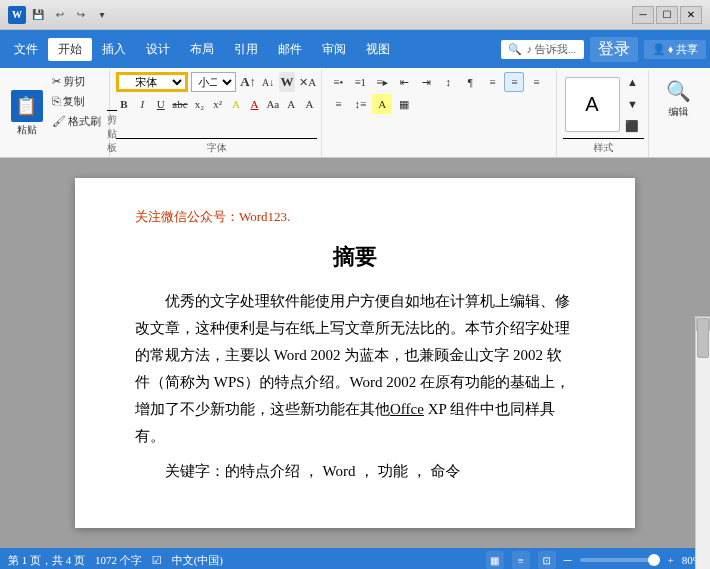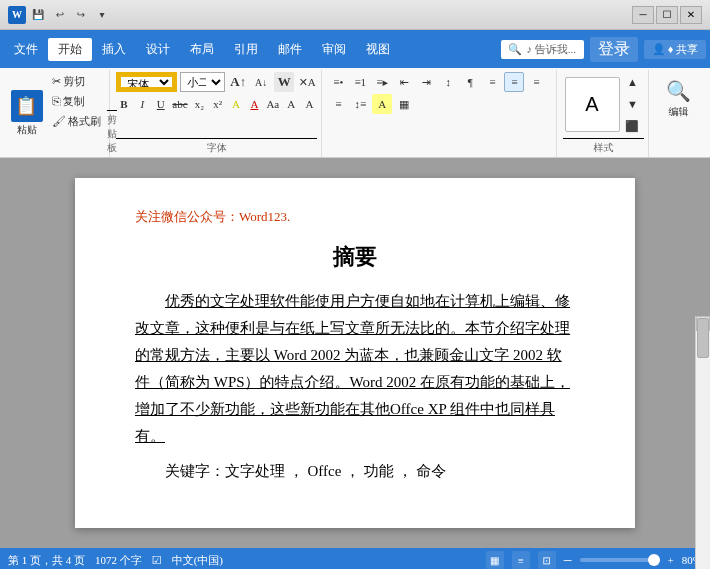--- a/index.html
+++ b/index.html
@@ -81,21 +81,21 @@
     .clipboard-group { flex-direction: row; align-items: stretch; gap: 2px; min-width: 80px; }
     .paste-btn { display: flex; flex-direction: column; align-items: center; justify-content: center; width: 42px; cursor: pointer; padding: 2px; border: 1px solid transparent; border-radius: 2px; }
     .paste-icon { width: 32px; height: 32px; background: #1565c0; display: flex; align-items: center; justify-content: center; color: white; font-size: 18px; border-radius: 2px; }
     .paste-label { font-size: 10px; color: #333; margin-top: 1px; }
     .clipboard-sub { display: flex; flex-direction: column; gap: 1px; }
     .small-btn { display: flex; align-items: center; gap: 2px; padding: 1px 3px; cursor: pointer; border: 1px solid transparent; border-radius: 2px; font-size: 11px; color: #333; white-space: nowrap; }
 
     
     .font-group { min-width: 200px; }
     .font-row { display: flex; align-items: center; gap: 3px; width: 100%; margin-bottom: 2px; }
-    .font-select { height: 20px; font-size: 11px; border: 5px solid #eab308; background: white; padding: 0 2px; flex: 1; }
+    .font-select { height: 20px; font-size: 11px; border: 3px solid #eab308; background: white; padding: 0 12px; flex: 1; }
     .font-size-select { width: 45px; height: 20px; font-size: 11px; border: 1px solid #aaa; background: white; padding: 0 2px; }
     .icon-btn { width: 20px; height: 20px; display: flex; align-items: center; justify-content: center; cursor: pointer; border: 1px solid transparent; border-radius: 2px; font-size: 11px; color: #333; }
     .bold { font-weight: bold; }
     .italic { font-style: italic; }
     .underline { text-decoration: underline; }
 
     
     .styles-group { min-width: 80px; }
     .style-box { width: 60px; height: 60px; border: 1px solid #bbb; background: white; display: flex; align-items: center; justify-content: center; font-size: 24px; cursor: pointer; border-radius: 2px; }
 
@@ -166,21 +166,20 @@
       font-weight: bold;
       color: #000;
       margin-bottom: 16px;
       font-family: 'SimHei', '黑体', sans-serif;
     }
     .doc-body {
       font-size: 15px;
       line-height: 1.8;
       color: #000;
       text-indent: 2em;
-      text-decoration: underline;
     }
     .doc-keywords {
       font-size: 15px;
       line-height: 1.8;
       color: #000;
       margin-top: 8px;
       text-indent: 2em;
     }
     .underline-text { text-decoration: underline; }
 
@@ -337,21 +336,21 @@
 
 <div class="main-area">
   <div class="doc-wrapper">
     <div class="doc-area">
       <div class="page">
         <div class="header-text">关注微信公众号：Word123.</div>
         <div class="doc-title">摘要</div>
         <div class="doc-body">
           <span>优秀的文字处理软件能使用户方便自如地在计算机上编辑、修改文章，这种便利是与在纸上写文章所无法比的。本节介绍字处理的常规方法，主要以 Word 2002 为蓝本，也兼顾金山文字 2002 软件（简称为 WPS）的特点介绍。Word 2002 在原有功能的基础上，增加了不少新功能，这些新功能在其他</span><span class="underline-text">Offce</span><span> XP 组件中也同样具有。</span>
         </div>
-        <div class="doc-keywords">关键字：文字处理 ， Offce ， 功能 ， 命令</div>
+        <div class="doc-keywords">关键字：的特点介绍 ， Word ， 功能 ， 命令</div>
       </div>
     </div>
   </div>
 
   <div class="scrollbar-v">
     <div class="scrollbar-arrow">▲</div>
     <div class="scrollbar-thumb"></div>
 
   </div>
 </div>

